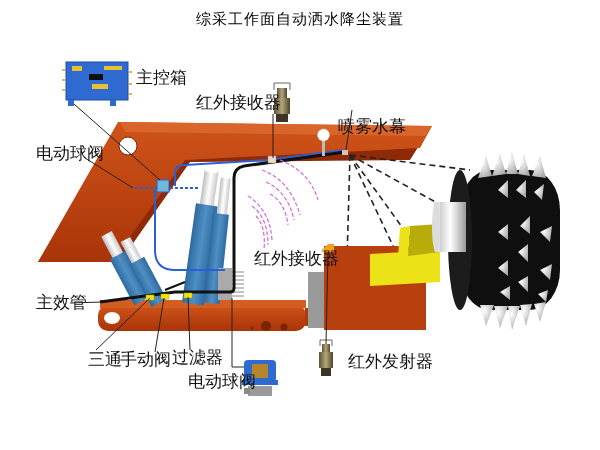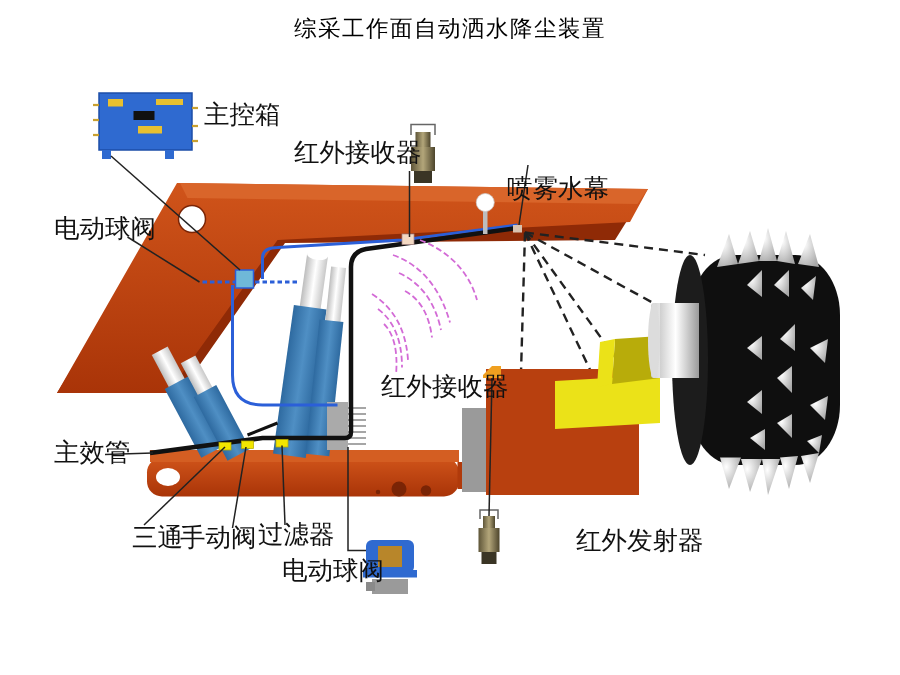--- a/index.html
+++ b/index.html
@@ -246,13 +246,13 @@
 <div class="label" style="left:136px; top:70px;">主控箱</div>
 <div class="label" style="left:36px; top:146px;">电动球阀</div>
 <div class="label" style="left:196px; top:95px;">红外接收器</div>
 <div class="label" style="left:338px; top:95px;margin-top:24px;">喷雾水幕</div>
 <div class="label" style="left:36px; top:295px;">主效管</div>
 <div class="label" style="left:88px; top:352px;">三通</div>
 <div class="label" style="left:120px; top:352px;text-align:center;">手动阀</div>
 <div class="label" style="left:172px; top:350px;">过滤器</div>
 <div class="label" style="left:188px; top:374px;">电动球阀</div>
 <div class="label" style="left:254px; top:251px;">红外接收器</div>
-<div class="label" style="left:348px; top:354px;margin-left:36px;">红外发射器</div>
+<div class="label" style="left:348px; top:354px;">红外发射器</div>
 
 </body></html>

